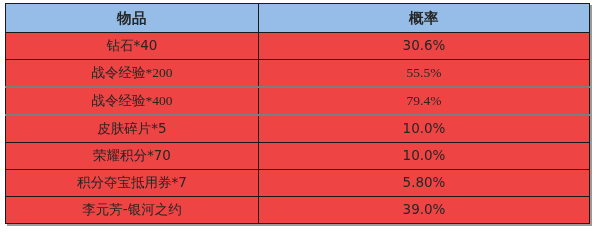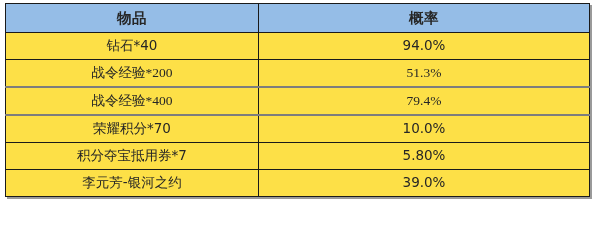--- a/index.html
+++ b/index.html
@@ -55,21 +55,21 @@
     font-size: 14.5px;
     font-weight: bold;
     letter-spacing: 0.5px;
     border-color: #1a1a1a;
   }
 
   table.prize-table tbody td {
     height: 26px;
     font-size: 13.5px;
     font-weight: normal;
-    background: #fde047;
+    background: #ef4444;
   }
 
   
   table.prize-table tbody tr.sep-gray > td {
     border-bottom-color: #7d7d7d;
     border-bottom-width: 2px;
     font-family: Liberation Serif, serif;
   }
 
   .cell-text { display: block; line-height: 1; }
@@ -95,43 +95,51 @@
           </th>
         </tr>
       </thead>
       <tbody>
 
         <tr class="row">
           <td>
             <span class="cell-text">钻石*40</span>
           </td>
           <td>
-            <span class="cell-text">94.0%</span>
+            <span class="cell-text">30.6%</span>
           </td>
         </tr>
 
         <tr class="row sep-gray">
           <td>
             <span class="cell-text">战令经验*200</span>
           </td>
           <td>
-            <span class="cell-text">51.3%</span>
+            <span class="cell-text">55.5%</span>
           </td>
         </tr>
 
         <tr class="row sep-gray">
           <td>
             <span class="cell-text">战令经验*400</span>
           </td>
           <td>
             <span class="cell-text">79.4%</span>
           </td>
         </tr>
 
 
+        <tr class="row">
+          <td>
+            <span class="cell-text">皮肤碎片*5</span>
+          </td>
+          <td>
+            <span class="cell-text">10.0%</span>
+          </td>
+        </tr>
 
         <tr class="row">
           <td>
             <span class="cell-text">荣耀积分*70</span>
           </td>
           <td>
             <span class="cell-text">10.0%</span>
           </td>
         </tr>
 

